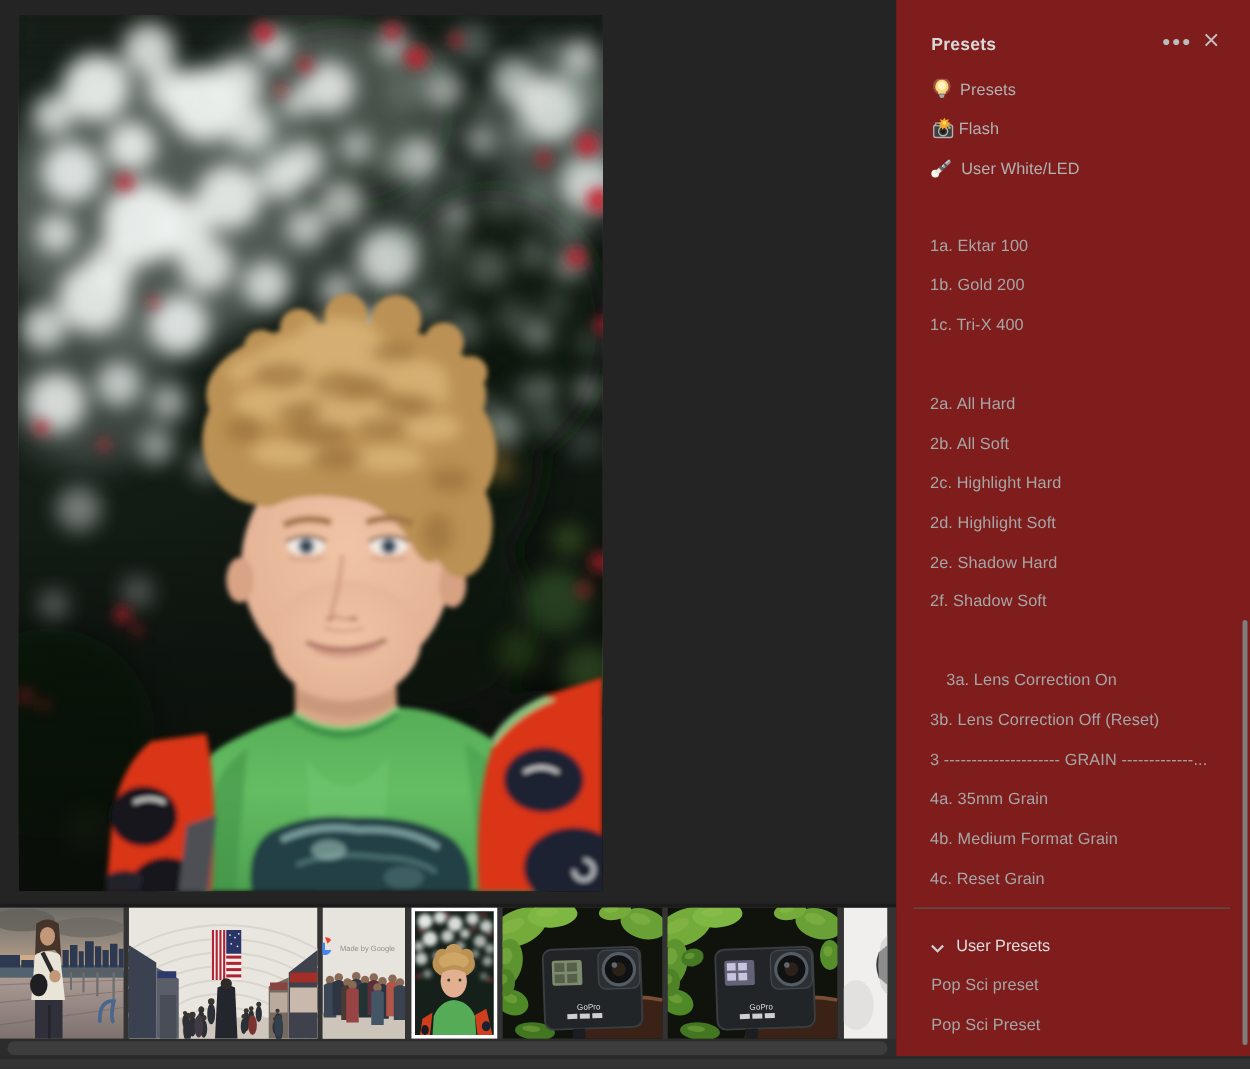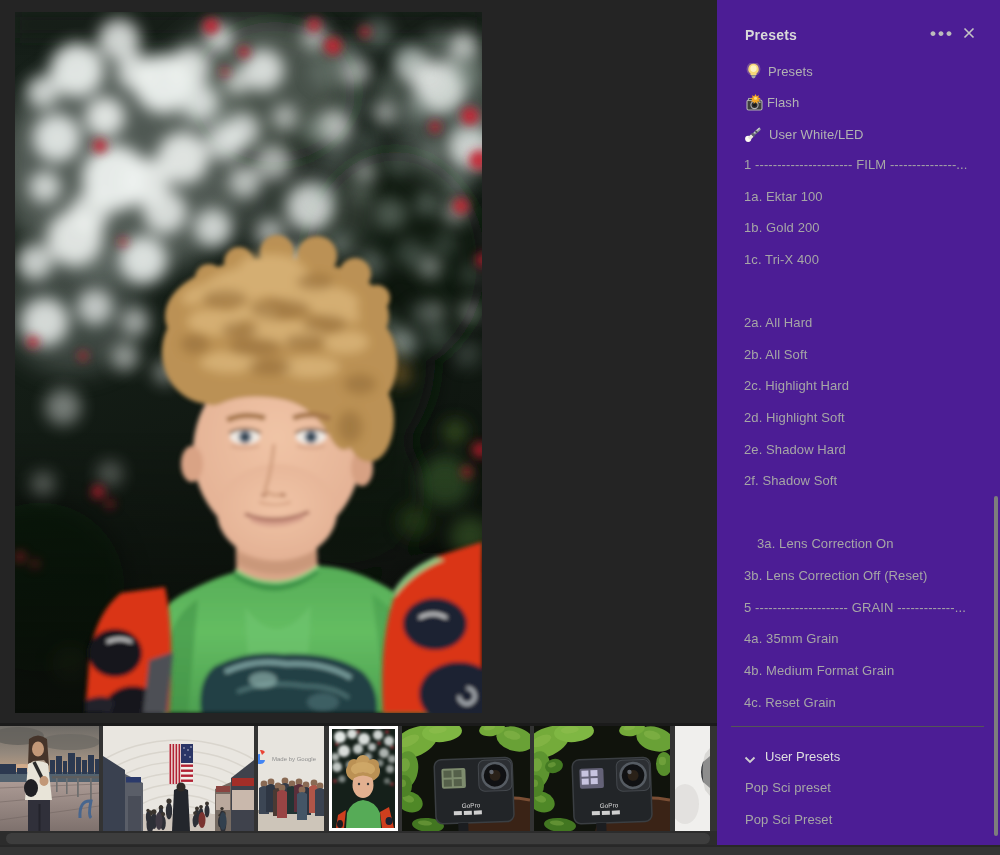--- a/index.html
+++ b/index.html
@@ -1,18 +1,18 @@
 <!DOCTYPE html>
 <html><head><meta charset="utf-8"><style>
   html,body{margin:0;padding:0;width:1000px;height:855px;background:#242424;overflow:hidden;
     font-family:"Liberation Sans",sans-serif}
   #film{position:absolute;left:0;top:723px;width:717px;height:124px;background:#2c2c2c;border-top:3px solid #1b1b1b;box-sizing:border-box}
   #film .gapbg{position:absolute;left:0;top:0;width:717px;height:105px;background:#333}
   #scrollh{position:absolute;left:6px;top:107px;width:704px;height:11px;border-radius:5.5px;background:#3d3d3d}
-  #panel{position:absolute;left:717px;top:0;width:283px;height:847px;background:#4c1d95}
+  #panel{position:absolute;left:717px;top:0;width:283px;height:847px;background:#7f1d1d}
   #panel .r{position:absolute;height:16px;font-size:13px;color:#a6a6a6;white-space:nowrap;letter-spacing:0.1px}
   #panel .tx{vertical-align:top} #panel .lt .tx{color:#b2b2b2}
   #panel .ic{display:inline-block;width:22px;margin-top:-1px}
   #panel .ic2{display:inline-block;width:25px;margin-top:-2px}
   #hdr{position:absolute;left:28px;top:27px;font-size:14px;font-weight:bold;color:#d9d9d9;letter-spacing:0.2px}
   #dots{position:absolute;left:213px;top:24px;color:#bcbcbc;font-size:17px;letter-spacing:2px;font-weight:bold}
   #xbtn{position:absolute;left:246px;top:25px;color:#c4c4c4;font-size:16px}
   #sep{position:absolute;left:14px;top:726px;width:253px;height:1px;background:#555}
   #uprow{position:absolute;left:27px;top:749px;color:#dedede;font-size:13px}
   #chev{position:absolute;left:27px;top:750px}
@@ -635,33 +635,32 @@
     <div class="r lt" style="left:27px;top:126.9px"><span class="ic2"><svg width="20" height="18" viewBox="0 0 20 18">
           <circle cx="4.2" cy="13.8" r="3.1" fill="#fdfcf2"></circle>
           <g transform="rotate(-42 10 9)">
             <rect x="3.2" y="7.2" width="4.6" height="3.6" fill="#e9e6da"></rect>
             <path d="M7.8,6.6 L10.2,7.6 L10.2,10.4 L7.8,11.4 Z" fill="#5f646a"></path>
             <rect x="10.2" y="7.6" width="8.2" height="2.9" rx="1.3" fill="#8f959b"></rect>
             <rect x="10.2" y="7.6" width="8.2" height="1.2" rx="0.6" fill="#c8cdd1"></rect>
             <rect x="12.4" y="7.6" width="1.5" height="2.9" fill="#4c5157"></rect>
           </g>
         </svg></span><span class="tx">User White/LED</span></div>
-    <div class="r" style="left:27px;top:157.0px">1 ---------------------- FILM ---------------...</div>
     <div class="r" style="left:27px;top:188.6px">1a. Ektar 100</div>
     <div class="r" style="left:27px;top:220.2px">1b. Gold 200</div>
     <div class="r" style="left:27px;top:251.9px">1c. Tri-X 400</div>
     <div class="r" style="left:27px;top:315.1px">2a. All Hard</div>
     <div class="r" style="left:27px;top:346.7px">2b. All Soft</div>
     <div class="r" style="left:27px;top:378.3px">2c. Highlight Hard</div>
     <div class="r" style="left:27px;top:410.0px">2d. Highlight Soft</div>
     <div class="r" style="left:27px;top:441.6px">2e. Shadow Hard</div>
     <div class="r" style="left:27px;top:473.2px">2f. Shadow Soft</div>
     <div class="r" style="left:40px;top:536.4px">3a. Lens Correction On</div>
     <div class="r" style="left:27px;top:568.1px">3b. Lens Correction Off (Reset)</div>
-    <div class="r" style="left:27px;top:599.7px">5 --------------------- GRAIN -------------...</div>
+    <div class="r" style="left:27px;top:599.7px">3 --------------------- GRAIN -------------...</div>
     <div class="r" style="left:27px;top:631.3px">4a. 35mm Grain</div>
     <div class="r" style="left:27px;top:662.9px">4b. Medium Format Grain</div>
     <div class="r" style="left:27px;top:694.5px">4c. Reset Grain</div>
   <div id="sep"></div>
   <div id="chev"><svg width="12" height="8" viewBox="0 0 12 8">
         <path d="M1.5,1.5 L6,6 L10.5,1.5" stroke="#cfcfcf" stroke-width="1.8" fill="none"></path>
       </svg></div>
   <div id="uprow" style="left:48px">User Presets</div>
   <div class="r" style="left:28px;top:780.4px">Pop Sci preset</div>
   <div class="r" style="left:28px;top:811.8px">Pop Sci Preset</div>

